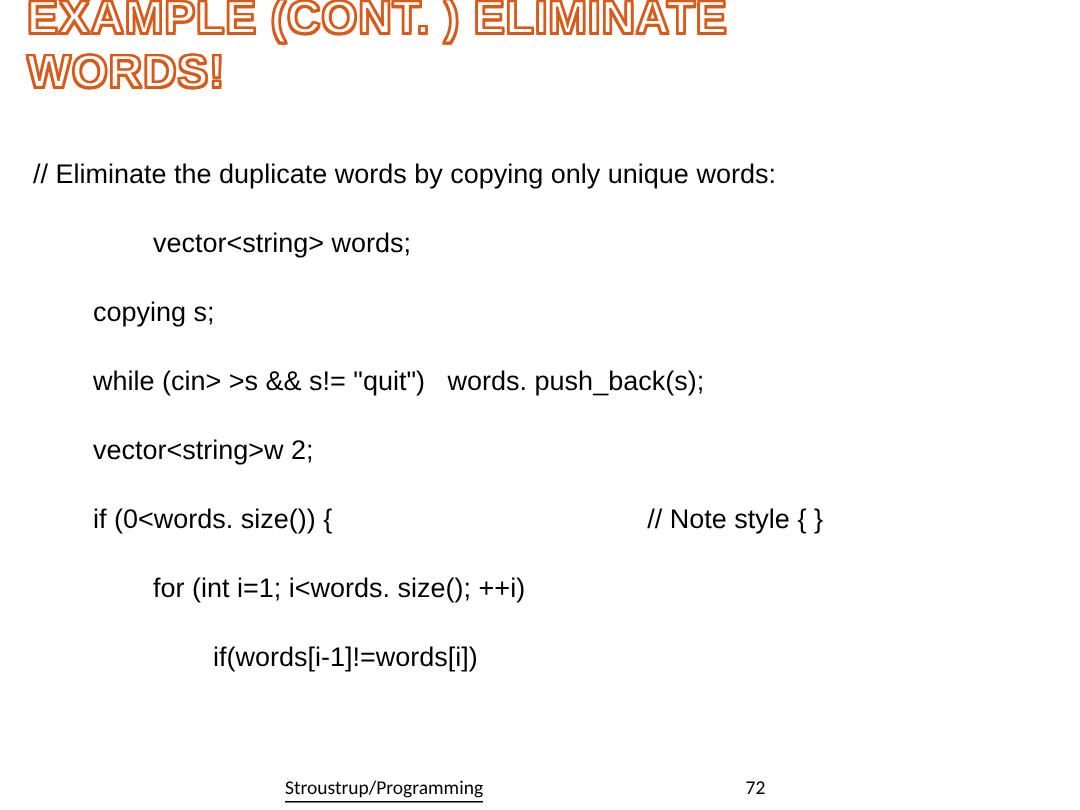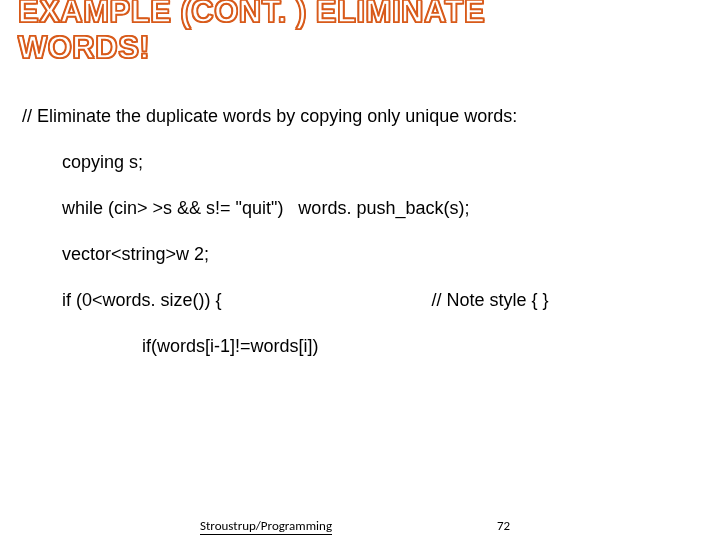--- a/index.html
+++ b/index.html
@@ -55,21 +55,21 @@
     position: absolute;
     bottom: 22px;
     left: 0;
     width: 720px;
     font-size: 13px;
     color: #000000;
     font-family: Calibri, Arial, sans-serif;
   }
   .footer .credit {
     position: absolute;
-    left: 200px;
+    left: 190px;
   }
   .footer .credit-underline {
     border-bottom: 1px solid #000;
     padding-bottom: 1px;
   }
   .footer .pagenum {
     position: absolute;
     left: 497px;
   }
   .note-col {
@@ -78,24 +78,26 @@
 </style>
 </head>
 <body>
 
 <div class="slide">
 
   <div class="title">EXAMPLE (CONT. ) ELIMINATE WORDS!</div>
 
   <div class="body">
 <span class="line">// Eliminate the duplicate words by copying only unique words:</span>
+<span class="line i2">vector&lt;string&gt; words;</span>
 <span class="line i1">copying s;</span>
 <span class="line i1">while (cin&gt; &gt;s &amp;&amp; s!= "quit")   words. push_back(s);</span>
 <span class="line i1">vector&lt;string&gt;w 2;</span>
 <span class="line i1"><span>if (0&lt;words. size()) {</span><span class="note-col" style="width:210px;"></span><span>// Note style { }</span></span>
+<span class="line i2">for (int i=1; i&lt;words. size(); ++i)</span>
 <span class="line i3">if(words[i-1]!=words[i])</span>
 
 
 
 
   </div>
 
   <div class="footer">
     <span class="credit">
       <span class="credit-underline">Stroustrup/Programming</span>

